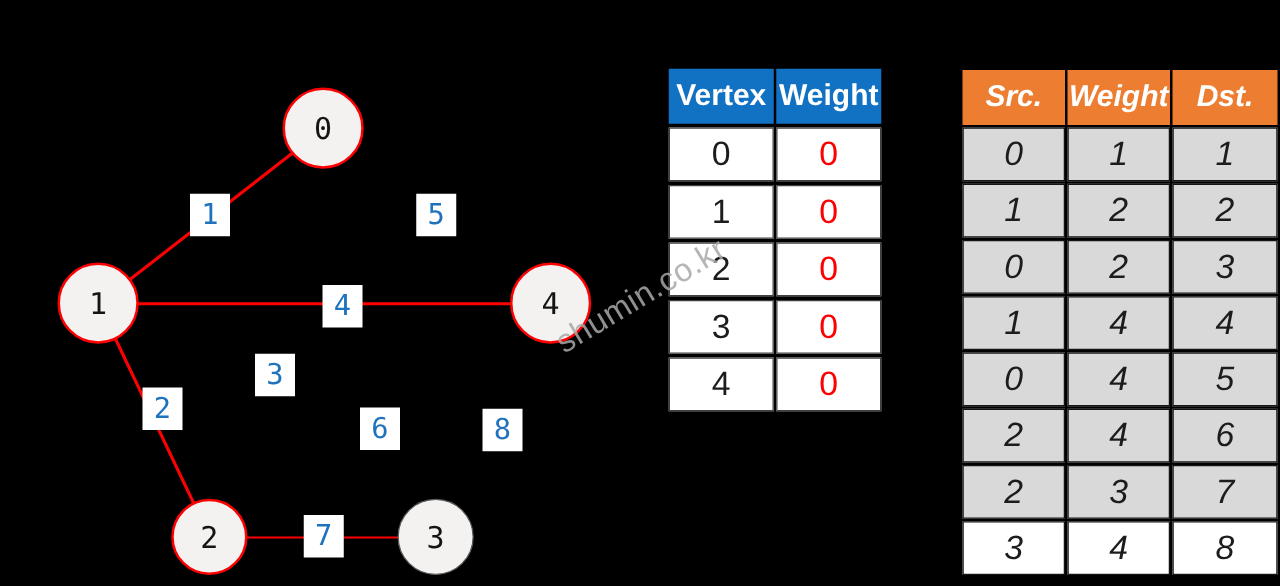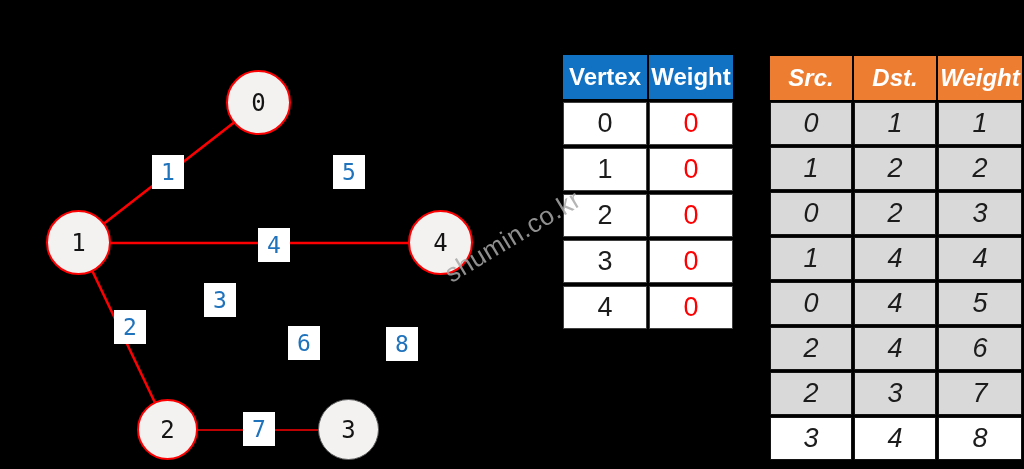--- a/index.html
+++ b/index.html
@@ -10,21 +10,21 @@
   .node{position:absolute;border-radius:50%;background:#f3f2f1;box-sizing:border-box;
         display:flex;align-items:center;justify-content:center;
         font-family:"DejaVu Sans Mono",monospace;font-size:24px;color:#141414;}
   .node.red-ring{border:2.5px solid #fd0002;}
   .node.gray-ring{border:1.5px solid #5a5a5a;}
   .wlabel{position:absolute;width:32px;height:34px;background:#fff;
           display:flex;align-items:center;justify-content:center;
           font-family:"DejaVu Sans Mono",monospace;font-size:23px;color:#1f72bc;}
   
   .gtable{position:absolute;display:grid;background:#000;}
-  #vertex-table{left:535px;top:55px;grid-template-columns:84px 84px;gap:3px 2px;margin-left:28px;}
+  #vertex-table{left:535px;top:55px;grid-template-columns:84px 84px;gap:3px 2px;}
   #edge-table{left:770px;top:56px;grid-template-columns:82px 82px 84px;gap:2px 2px;font-style:italic;}
   .hcell{height:44px;display:flex;align-items:center;justify-content:center;
          font-weight:bold;font-size:24px;color:#fff;}
   #vertex-table .hcell{background:#1171c2;}
   #edge-table .hcell{background:#ed7d31;}
   .dcell{height:43px;display:flex;align-items:center;justify-content:center;
          background:#fff;font-size:27px;color:#1c1c1c;box-sizing:border-box;}
   #vertex-table .dcell{border:1px solid #3f3f3f;}
   #edge-table .dcell{background:#d9d9d9;border:1px solid #141414;}
   #edge-table .dcell.white{background:#fff;}
@@ -79,22 +79,22 @@
     <div class="dcell">2</div>
     <div class="dcell red">0</div>
     <div class="dcell">3</div>
     <div class="dcell red">0</div>
     <div class="dcell">4</div>
     <div class="dcell red">0</div>
   </div>
 
   <div id="edge-table" class="gtable">
     <div class="hcell">Src.</div>
+    <div class="hcell">Weight</div>
     <div class="hcell">Dst.</div>
-    <div class="hcell">Weight</div>
 
     <div class="dcell">0</div>
     <div class="dcell">1</div>
     <div class="dcell">1</div>
 
     <div class="dcell">1</div>
     <div class="dcell">2</div>
     <div class="dcell">2</div>
 
     <div class="dcell">0</div>

